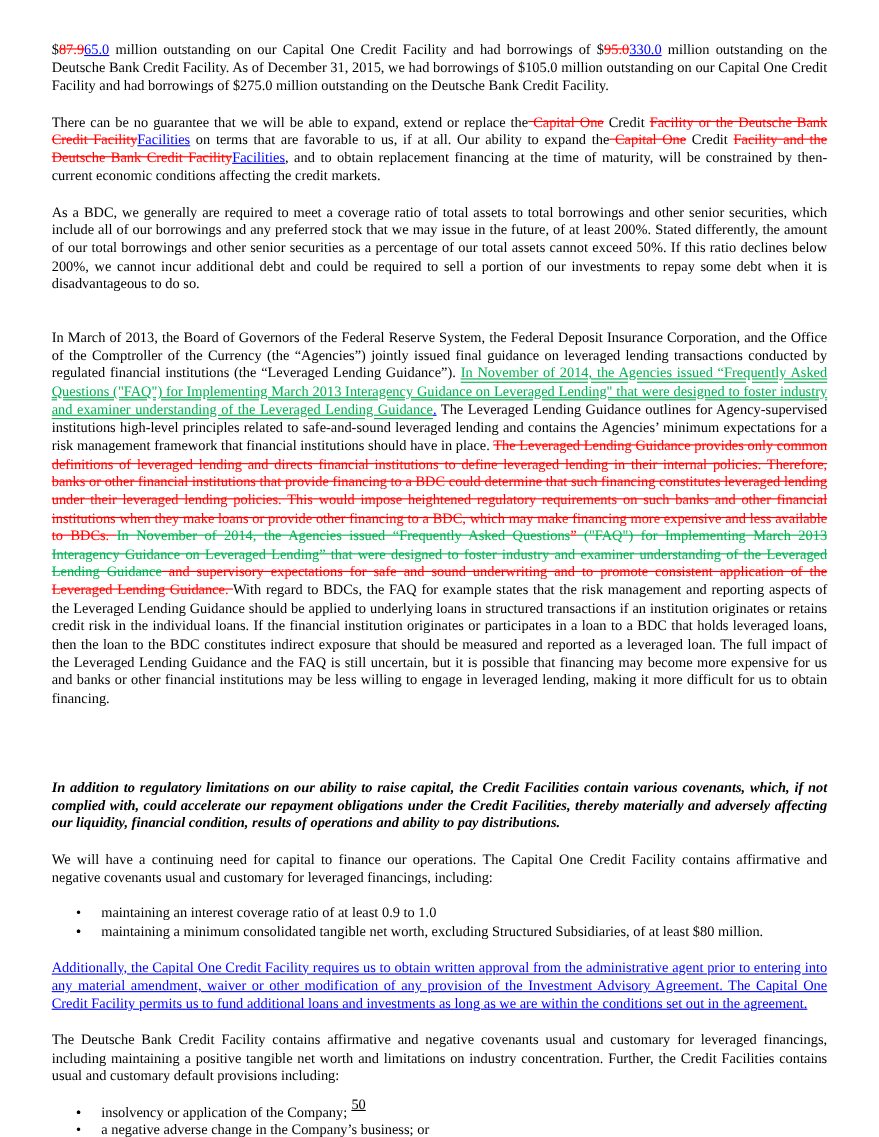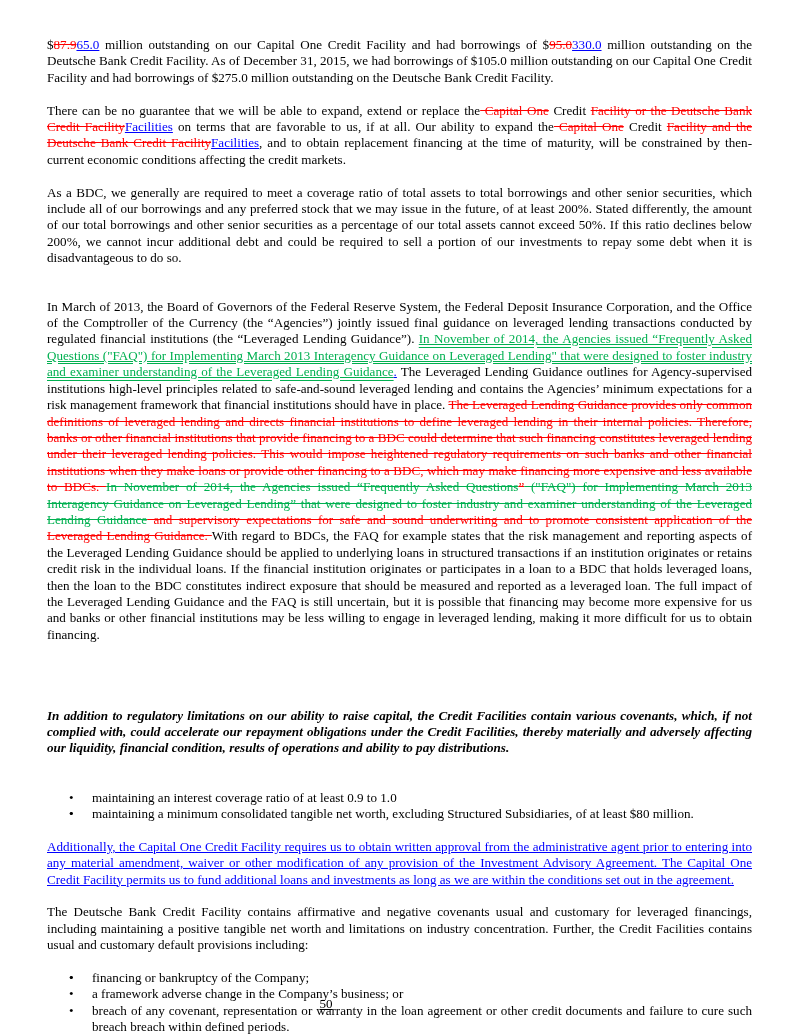--- a/index.html
+++ b/index.html
@@ -40,20 +40,21 @@
   <div class="gap2"></div>
 
   <p><span>In March of 2013, the Board of Governors of the Federal Reserve System, the Federal Deposit Insurance Corporation, and the Office of the Comptroller of the Currency (the “Agencies”) jointly issued final guidance on leveraged lending transactions conducted by regulated financial institutions (the “Leveraged Lending Guidance”). </span><span class="moveto" style="color: rgb(0, 176, 80);">In November of 2014, the Agencies issued “Frequently Asked Questions ("FAQ") for Implementing March 2013 Interagency Guidance on Leveraged Lending" that were designed to foster industry and examiner understanding of the Leveraged Lending Guidance</span><span class="ins" style="color: rgb(0, 0, 255);">.</span><span> The Leveraged Lending Guidance outlines for Agency-supervised institutions high-level principles related to safe-and-sound leveraged lending and contains the Agencies’ minimum expectations for a risk management framework that financial institutions should have in place. </span><span class="del" style="color: rgb(255, 0, 0);">The Leveraged Lending Guidance provides only common definitions of leveraged lending and directs financial institutions to define leveraged lending in their internal policies. Therefore, banks or other financial institutions that provide financing to a BDC could determine that such financing constitutes leveraged lending under their leveraged lending policies. This would impose heightened regulatory requirements on such banks and other financial institutions when they make loans or provide other financing to a BDC, which may make financing more expensive and less available to BDCs. </span><span class="movefrom" style="color: rgb(0, 176, 80);"> In November of 2014, the Agencies issued “Frequently Asked Questions</span><span class="del" style="color: rgb(255, 0, 0);">”</span><span class="movefrom" style="color: rgb(0, 176, 80);"> ("FAQ") for Implementing March 2013 Interagency Guidance on Leveraged Lending” that were designed to foster industry and examiner understanding of the Leveraged Lending Guidance</span><span class="del" style="color: rgb(255, 0, 0);"> and supervisory expectations for safe and sound underwriting and to promote consistent application of the Leveraged Lending Guidance. </span><span>With regard to BDCs, the FAQ for example states that the risk management and reporting aspects of the Leveraged Lending Guidance should be applied to underlying loans in structured transactions if an institution originates or retains credit risk in the individual loans. If the financial institution originates or participates in a loan to a BDC that holds leveraged loans, then the loan to the BDC constitutes indirect exposure that should be measured and reported as a leveraged loan. The full impact of the Leveraged Lending Guidance and the FAQ is still uncertain, but it is possible that financing may become more expensive for us and banks or other financial institutions may be less willing to engage in leveraged lending, making it more difficult for us to obtain financing.</span></p>
 
   <div class="gap"></div>
 
   <p class="bold-italic">In addition to regulatory limitations on our ability to raise capital, the Credit Facilities contain various covenants, which, if not complied with, could accelerate our repayment obligations under the Credit Facilities, thereby materially and adversely affecting our liquidity, financial condition, results of operations and ability to pay distributions.</p>
 
   <div class="gap"></div>
 
+  <p>We will have a continuing need for capital to finance our operations. The Capital One Credit Facility contains affirmative and negative covenants usual and customary for leveraged financings, including:</p>
 
   <div class="gap"></div>
 
   <ul class="bullets">
     <li><span class="bullet">•</span><span>maintaining an interest coverage ratio of at least 0.9 to 1.0</span></li>
     <li><span class="bullet">•</span></li>
     <li><span class="bullet">•</span><span>maintaining a minimum consolidated tangible net worth, excluding Structured Subsidiaries, of at least $80 million.</span></li>
   </ul>
 
   <div class="gap"></div>
@@ -61,19 +62,19 @@
   <p><span class="ins" style="color: rgb(0, 0, 255);">Additionally, the Capital One Credit Facility requires us to obtain written approval from the administrative agent prior to entering into any material amendment, waiver or other modification of any provision of the Investment Advisory Agreement. The Capital One Credit Facility permits us to fund additional loans and investments as long as we are within the conditions set out in the agreement.</span></p>
 
   <div class="gap"></div>
 
   <p>The Deutsche Bank Credit Facility contains affirmative and negative covenants usual and customary for leveraged financings, including maintaining a positive tangible net worth and limitations on industry concentration. Further, the Credit Facilities contains usual and customary default provisions including:</p>
 
   <div class="gap"></div>
 
   <ul class="bullets">
     <li><span class="bullet">•</span></li>
-    <li><span class="bullet">•</span><span>financing or bankruptcy of the Company;</span></li>
-    <li><span class="bullet">•</span><span>a framework adverse change in the Company’s business; or</span></li>
+    <li><span class="bullet">•</span><span>insolvency or application of the Company;</span></li>
+    <li><span class="bullet">•</span><span>a negative adverse change in the Company’s business; or</span></li>
     <li><span class="bullet">•</span><span>breach of any covenant, representation or warranty in the loan agreement or other credit documents and failure to cure such breach breach within defined periods.</span></li>
   </ul>
 </div>
 
 <div class="page-number">50</div>
 
 </body></html>

